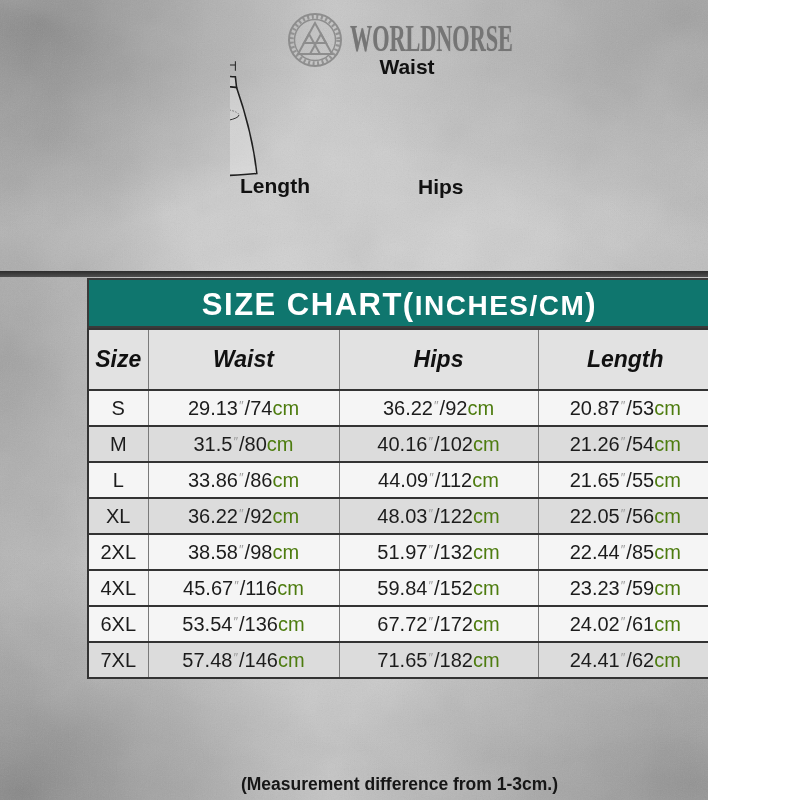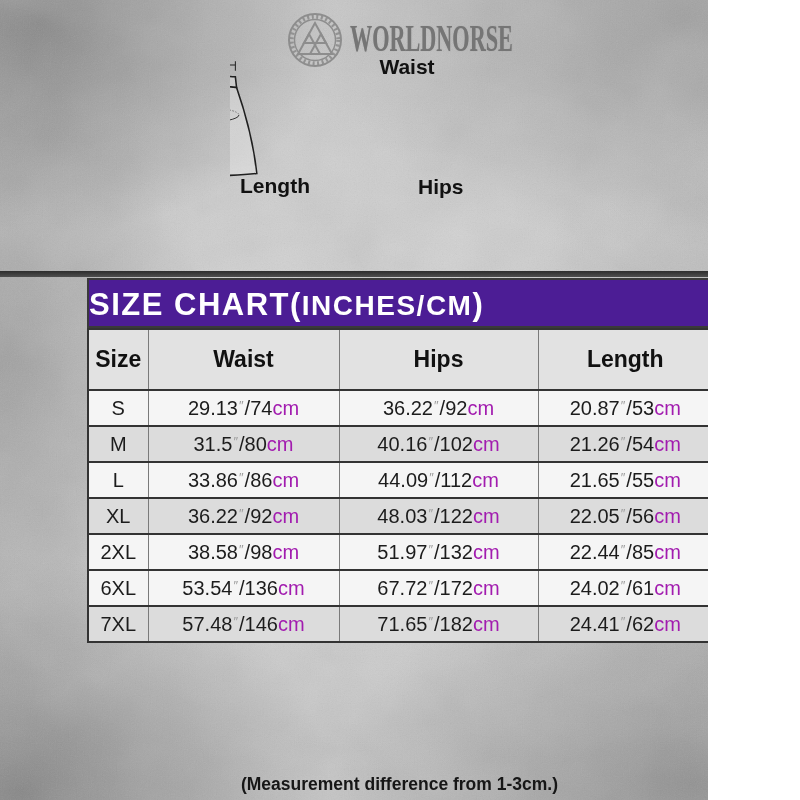--- a/index.html
+++ b/index.html
@@ -31,39 +31,39 @@
   .lbl-waist{left:407px;top:56px;transform:translateX(-50%);}
   .lbl-length{left:240px;top:175px;}
   .lbl-hips{left:418px;top:176px;}
 
   
   .divider{position:absolute;left:0;top:271px;width:800px;height:6px;
       background:linear-gradient(180deg,#2d2d2d,#4e4e4e);}
 
   
   .title-bar{position:absolute;left:87px;top:278px;width:625px;height:50px;
-      box-sizing:border-box;background:#4c1d95;border:2px solid #3a3a3a;
-      display:flex;align-items:baseline;color:#fff;
+      box-sizing:border-box;background:#0f766e;border:2px solid #3a3a3a;
+      display:flex;align-items:baseline;justify-content:center;color:#fff;
       padding-top:8px;}
   .t-big{font-size:31px;font-weight:bold;letter-spacing:1.5px;line-height:1.1;}
   .t-small{font-size:28px;font-weight:bold;letter-spacing:1.5px;line-height:1.1;}
 
   
   .size-table{position:absolute;left:87px;top:328px;width:625px;
       border-collapse:collapse;border:2px solid #333;background:#f5f5f5;
       table-layout:fixed;}
   .size-table th,.size-table td{border-left:1px solid #7a7a7a;border-right:1px solid #7a7a7a;
       border-top:2px solid #333;border-bottom:2px solid #333;
       text-align:center;vertical-align:middle;padding:0;}
-  .size-table th{height:59px;background:#e2e2e2;font-size:23px;font-weight:bold;color:#111;}
+  .size-table th{height:59px;background:#e2e2e2;font-size:23px;font-weight:bold;color:#111;font-style:italic;}
   .size-table td{height:34px;font-size:20px;color:#1c1c1c;background:#f5f5f5;}
   .size-table tr.alt td{background:#dcdcdc;}
   .size-cell{font-size:21px;}
   .inch{color:#9b9b9b;font-size:13px;vertical-align:.34em;margin:0 1px;}
-  .unit{color:#a21caf;}
+  .unit{color:#4d7c0f;}
 
   .footnote{position:absolute;left:87px;top:774px;width:625px;text-align:center;
       font-size:17.5px;font-weight:bold;color:#161616;}
 </style>
 </head>
 <body>
 
 <div class="stage">
   <div class="bg"></div>
 
@@ -169,20 +169,26 @@
           <td><span class="val">48.03</span><span class="inch">″</span><span class="val">/122</span><span class="unit">cm</span></td>
           <td><span class="val">22.05</span><span class="inch">″</span><span class="val">/56</span><span class="unit">cm</span></td>
         </tr>
         <tr>
           <td class="size-cell">2XL</td>
           <td><span class="val">38.58</span><span class="inch">″</span><span class="val">/98</span><span class="unit">cm</span></td>
           <td><span class="val">51.97</span><span class="inch">″</span><span class="val">/132</span><span class="unit">cm</span></td>
           <td><span class="val">22.44</span><span class="inch">″</span><span class="val">/85</span><span class="unit">cm</span></td>
         </tr>
         <tr>
+          <td class="size-cell">4XL</td>
+          <td><span class="val">45.67</span><span class="inch">″</span><span class="val">/116</span><span class="unit">cm</span></td>
+          <td><span class="val">59.84</span><span class="inch">″</span><span class="val">/152</span><span class="unit">cm</span></td>
+          <td><span class="val">23.23</span><span class="inch">″</span><span class="val">/59</span><span class="unit">cm</span></td>
+        </tr>
+        <tr>
           <td class="size-cell">6XL</td>
           <td><span class="val">53.54</span><span class="inch">″</span><span class="val">/136</span><span class="unit">cm</span></td>
           <td><span class="val">67.72</span><span class="inch">″</span><span class="val">/172</span><span class="unit">cm</span></td>
           <td><span class="val">24.02</span><span class="inch">″</span><span class="val">/61</span><span class="unit">cm</span></td>
         </tr>
         <tr class="alt">
           <td class="size-cell">7XL</td>
           <td><span class="val">57.48</span><span class="inch">″</span><span class="val">/146</span><span class="unit">cm</span></td>
           <td><span class="val">71.65</span><span class="inch">″</span><span class="val">/182</span><span class="unit">cm</span></td>
           <td><span class="val">24.41</span><span class="inch">″</span><span class="val">/62</span><span class="unit">cm</span></td>

